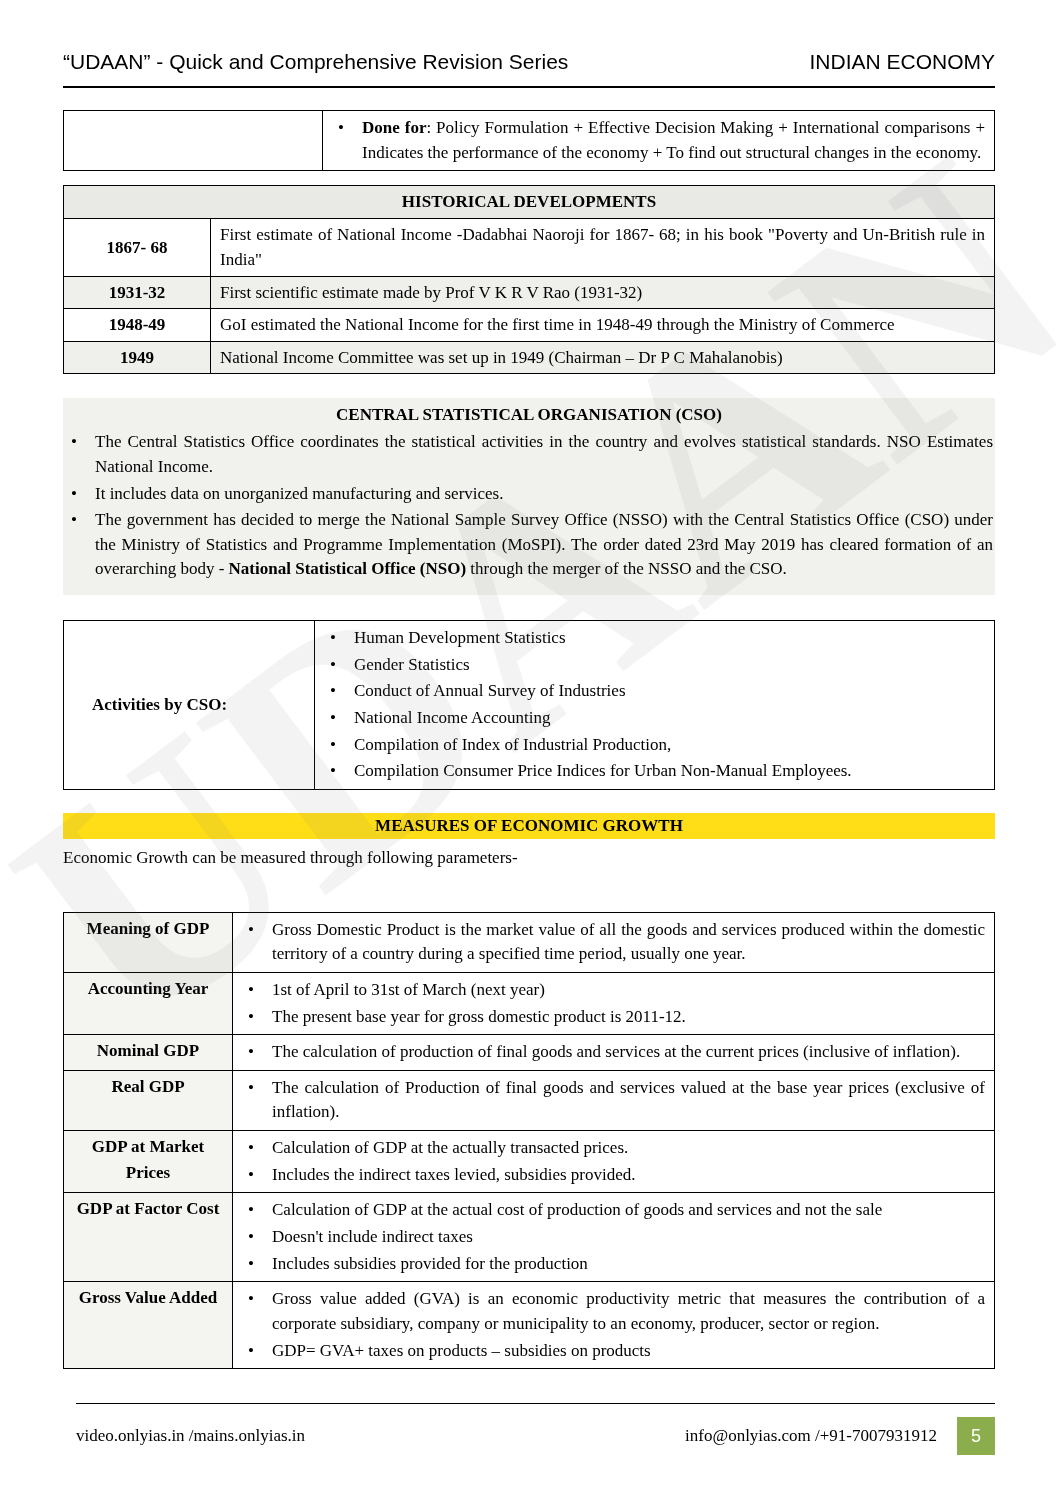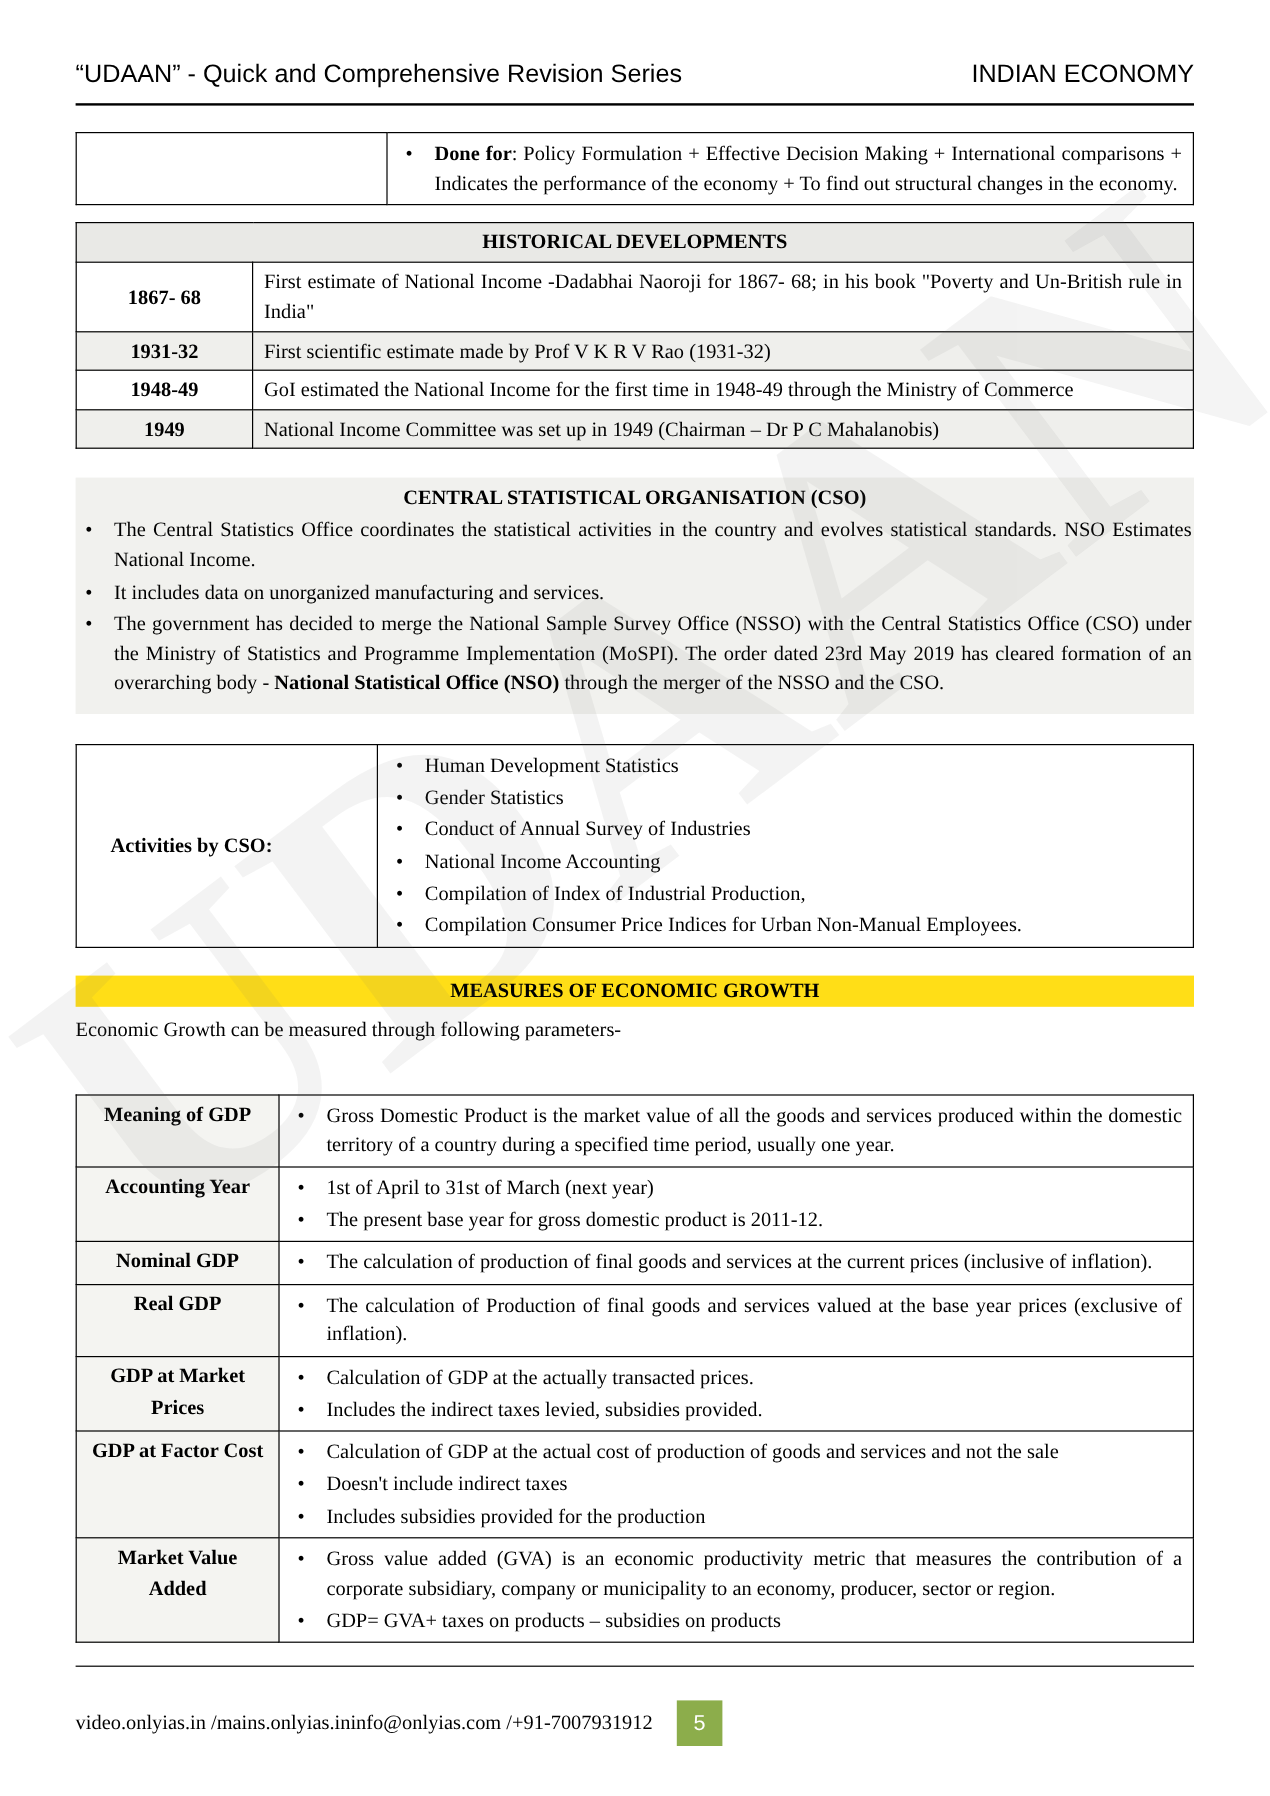--- a/index.html
+++ b/index.html
@@ -41,22 +41,22 @@
   .li.tight::before{flex-basis:30px;padding-left:6px;}
   .li-t{flex:1;}
   .just{text-align:justify;}
   .b{font-weight:bold;}
   
   .watermark{position:absolute;top:430px;left:-60px;width:1200px;
     transform:rotate(-37deg);font-size:330px;font-weight:bold;color:#6f6f6f;opacity:0.08;
     white-space:nowrap;pointer-events:none;z-index:10;line-height:1;text-align:center;
     font-family:"Liberation Serif",serif;}
   
-  .footer{position:absolute;left:63px;right:63px;bottom:42px;border-top:1.5px solid #000;
-    padding-top:28px;display:flex;align-items:center;}
+  .footer{position:absolute;left:76px;right:63px;bottom:42px;border-top:1.5px solid #000;
+    padding-top:13px;display:flex;justify-content:space-between;align-items:center;}
   .f-right{display:flex;align-items:center;gap:20px;}
   .badge{width:38px;height:38px;background:#8cad4b;color:#fff;display:flex;align-items:center;
     justify-content:center;font-family:"Liberation Sans","DejaVu Sans",sans-serif;font-size:18px;}
 </style>
 </head>
 <body>
 
 <div class="page">
 
   <div class="watermark">UDAAN</div>
@@ -203,21 +203,21 @@
             </div>
         <div class="li tight">
               <span class="li-t">Doesn't include indirect taxes</span>
             </div>
         <div class="li tight">
               <span class="li-t">Includes subsidies provided for the production</span>
             </div>
       </td>
     </tr>
     <tr>
-      <td class="term">Market Value Added</td>
+      <td class="term">Gross Value Added</td>
       <td>
         <div class="li tight">
               <span class="li-t just">Gross value added (GVA) is an economic productivity metric that measures the contribution of a corporate subsidiary, company or municipality to an economy, producer, sector or region.</span>
             </div>
         <div class="li tight">
               <span class="li-t">GDP= GVA+ taxes on products – subsidies on products</span>
             </div>
       </td>
     </tr>
   </tbody>

